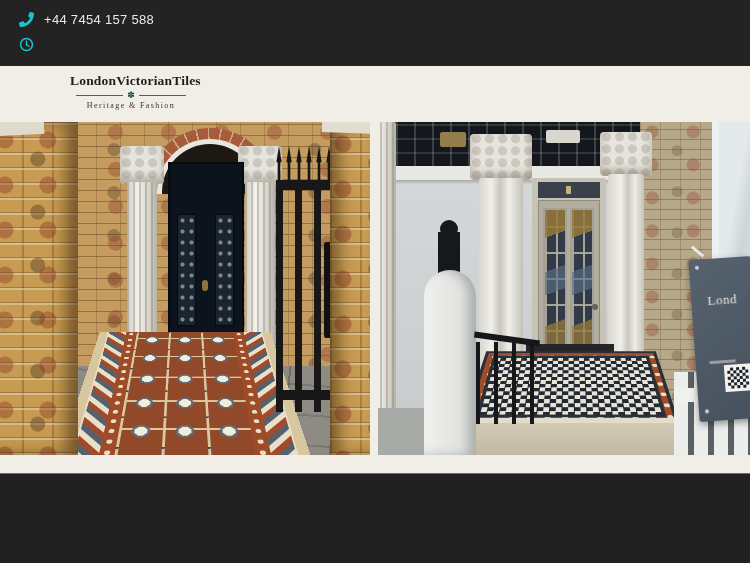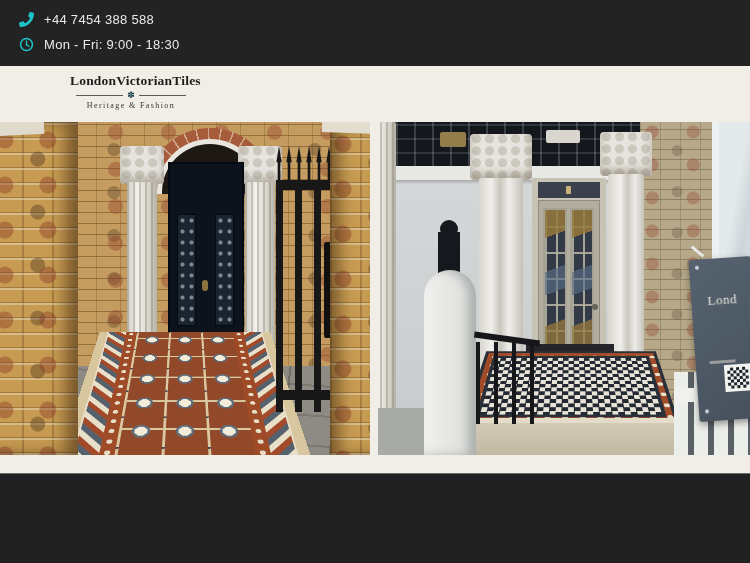--- a/index.html
+++ b/index.html
@@ -201,28 +201,27 @@
 </head>
 <body>
 
 <div class="stage">
 
   <header class="topbar">
     <a class="tb-item tb-phone" href="#">
       <svg width="15" height="15" viewBox="0 0 512 512">
           <path fill="#1cc3c9" d="M493.4 24.6l-104-24c-11.3-2.6-22.9 3.3-27.5 13.9l-48 112c-4.2 9.8-1.4 21.3 6.9 28l60.6 49.6c-36 76.7-98.9 140.5-177.2 177.2l-49.6-60.6c-6.8-8.3-18.2-11.1-28-6.9l-112 48C3.9 366.5-2 378.1.6 389.4l24 104C27.1 504.2 36.7 512 48 512c256.1 0 464-207.5 464-464 0-11.2-7.7-20.9-18.6-23.4z"></path>
         </svg>
-      <span>+44 7454 388 588</span>
+      <span>+44 7454 157 588</span>
     </a>
     <div class="tb-item tb-hours">
       <svg width="15" height="15" viewBox="0 0 24 24">
         <circle cx="12" cy="12" r="9.5" fill="none" stroke="#1cc3c9" stroke-width="2.4"></circle>
         <path d="M12 6.5v6l4 2.3" fill="none" stroke="#1cc3c9" stroke-width="2.2" stroke-linecap="round"></path>
       </svg>
-      <span>Mon - Fri: 9:00 - 18:30</span>
     </div>
   </header>
 
   <div class="header">
     <a class="logo" href="#">
       <div class="logo-title">LondonVictorianTiles</div>
       <div class="logo-divider">
         <span class="ornament">✽</span>
       </div>
       <div class="logo-sub">Heritage &amp; Fashion</div>

